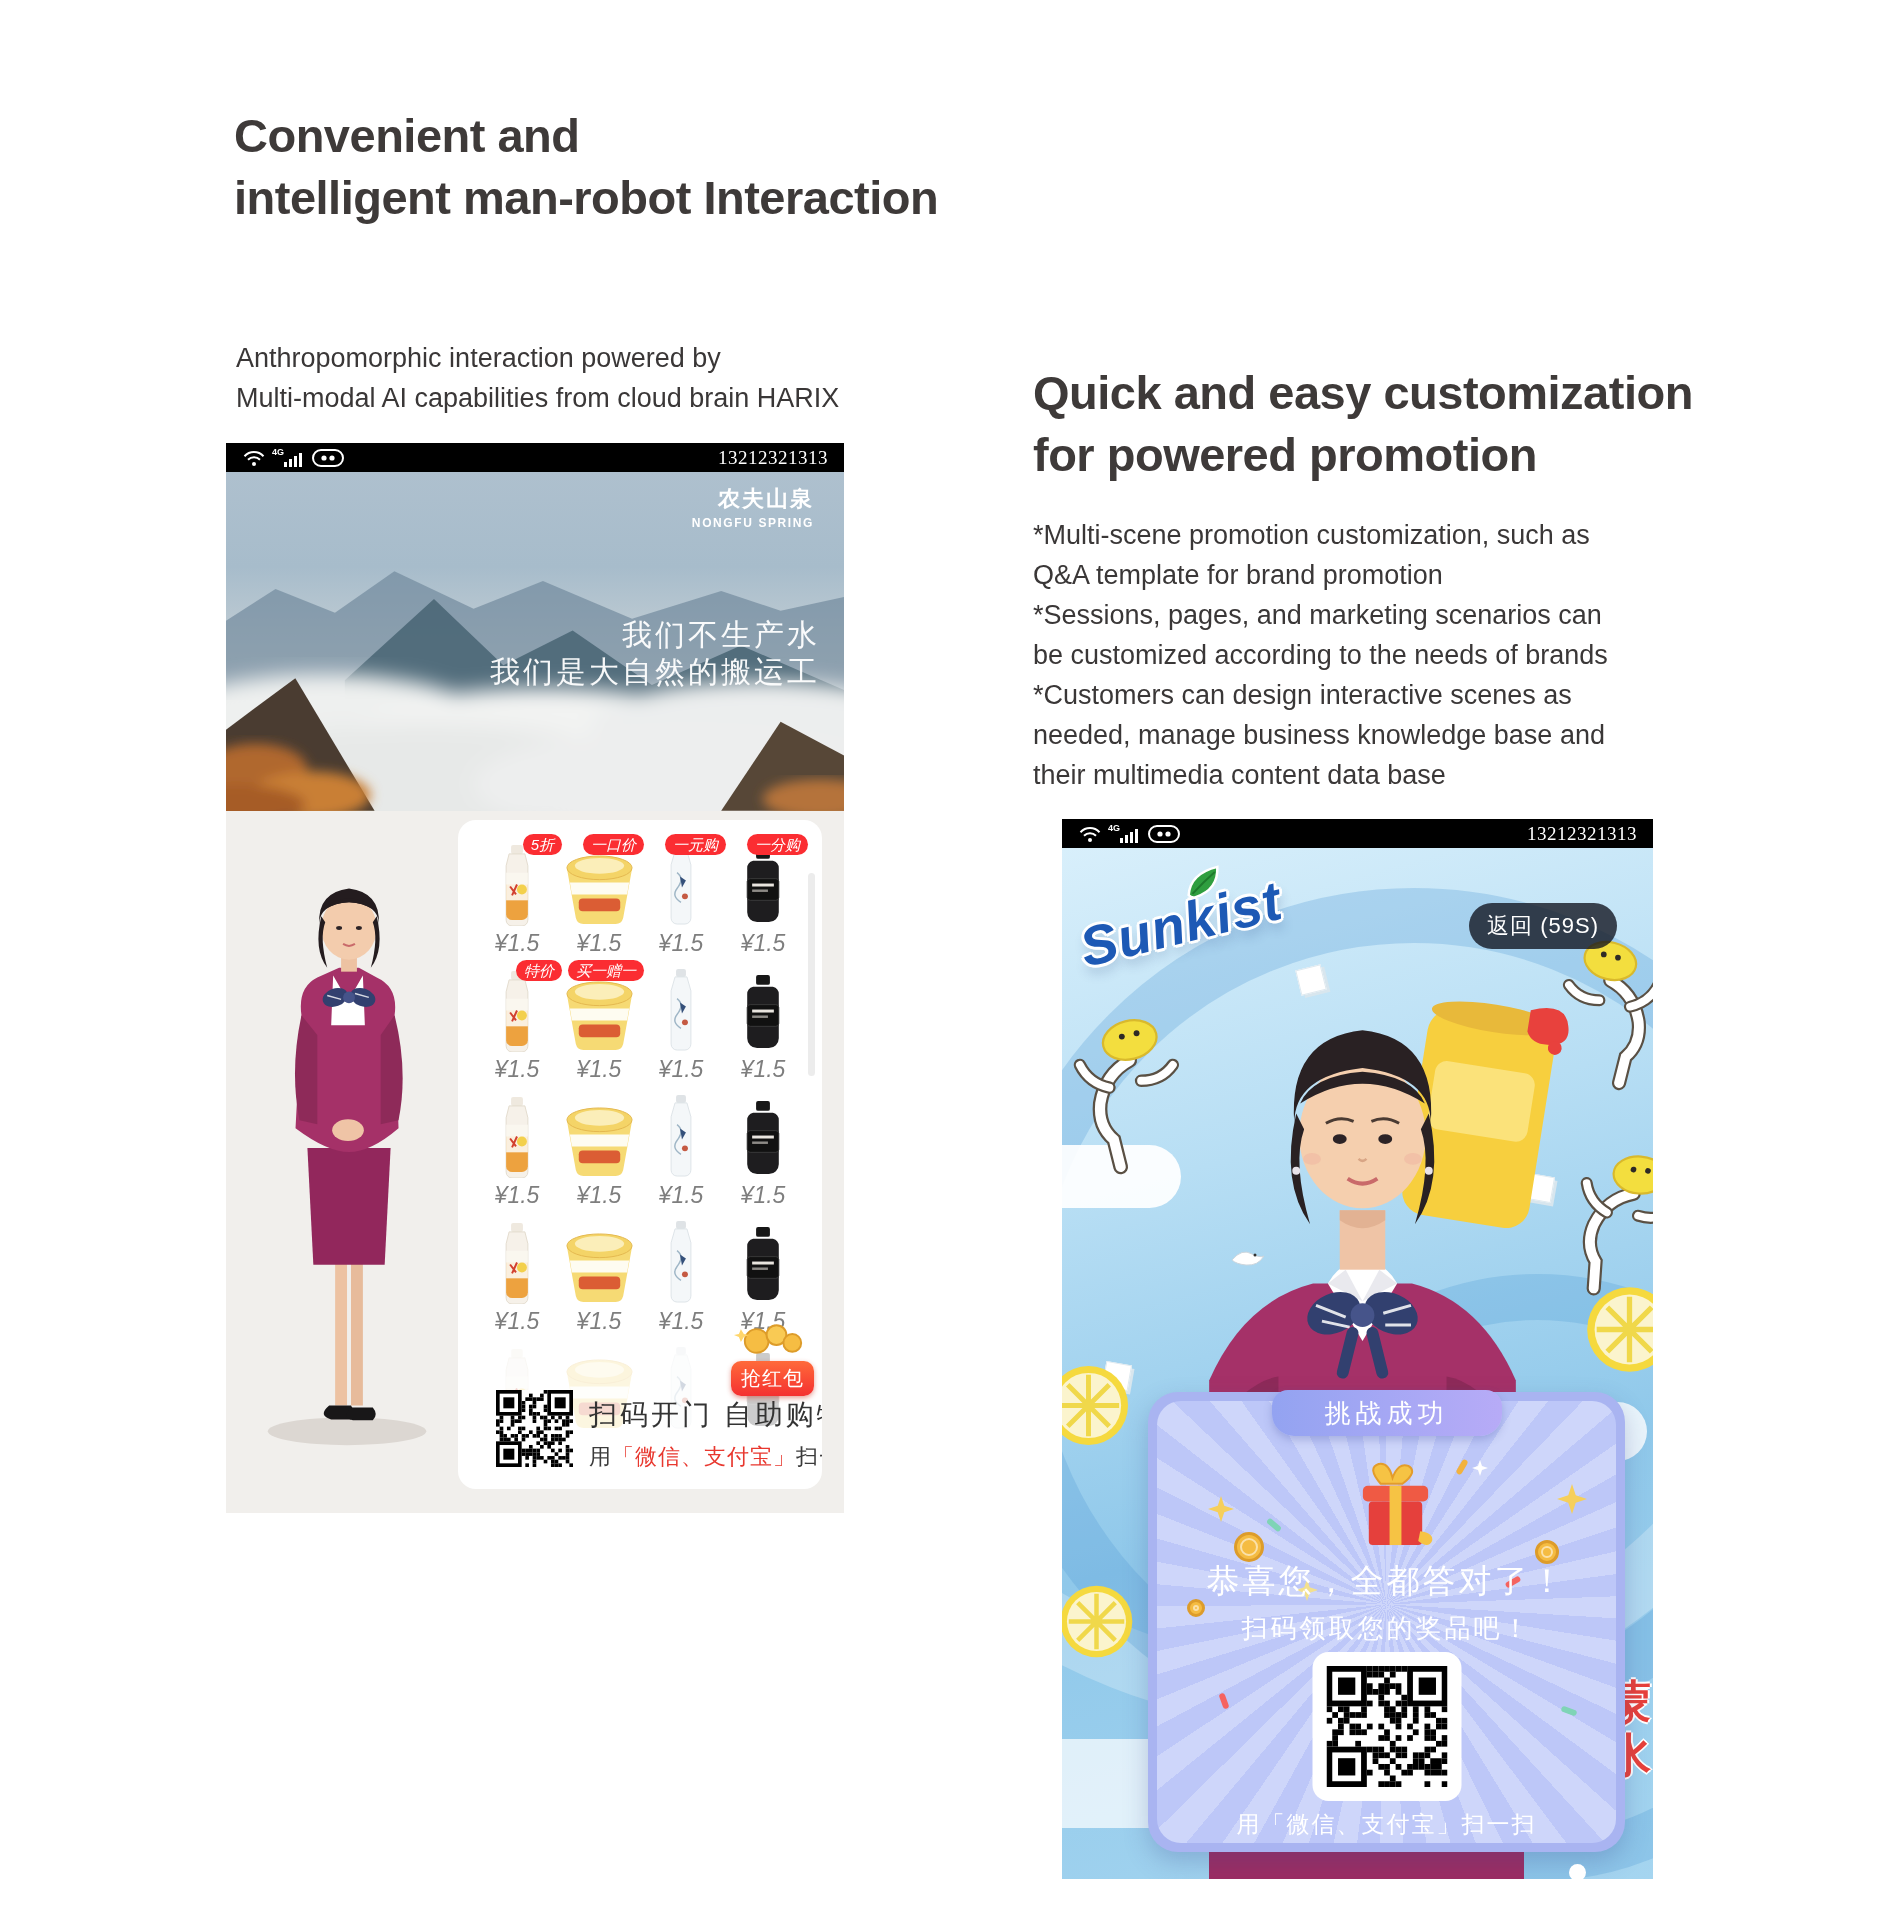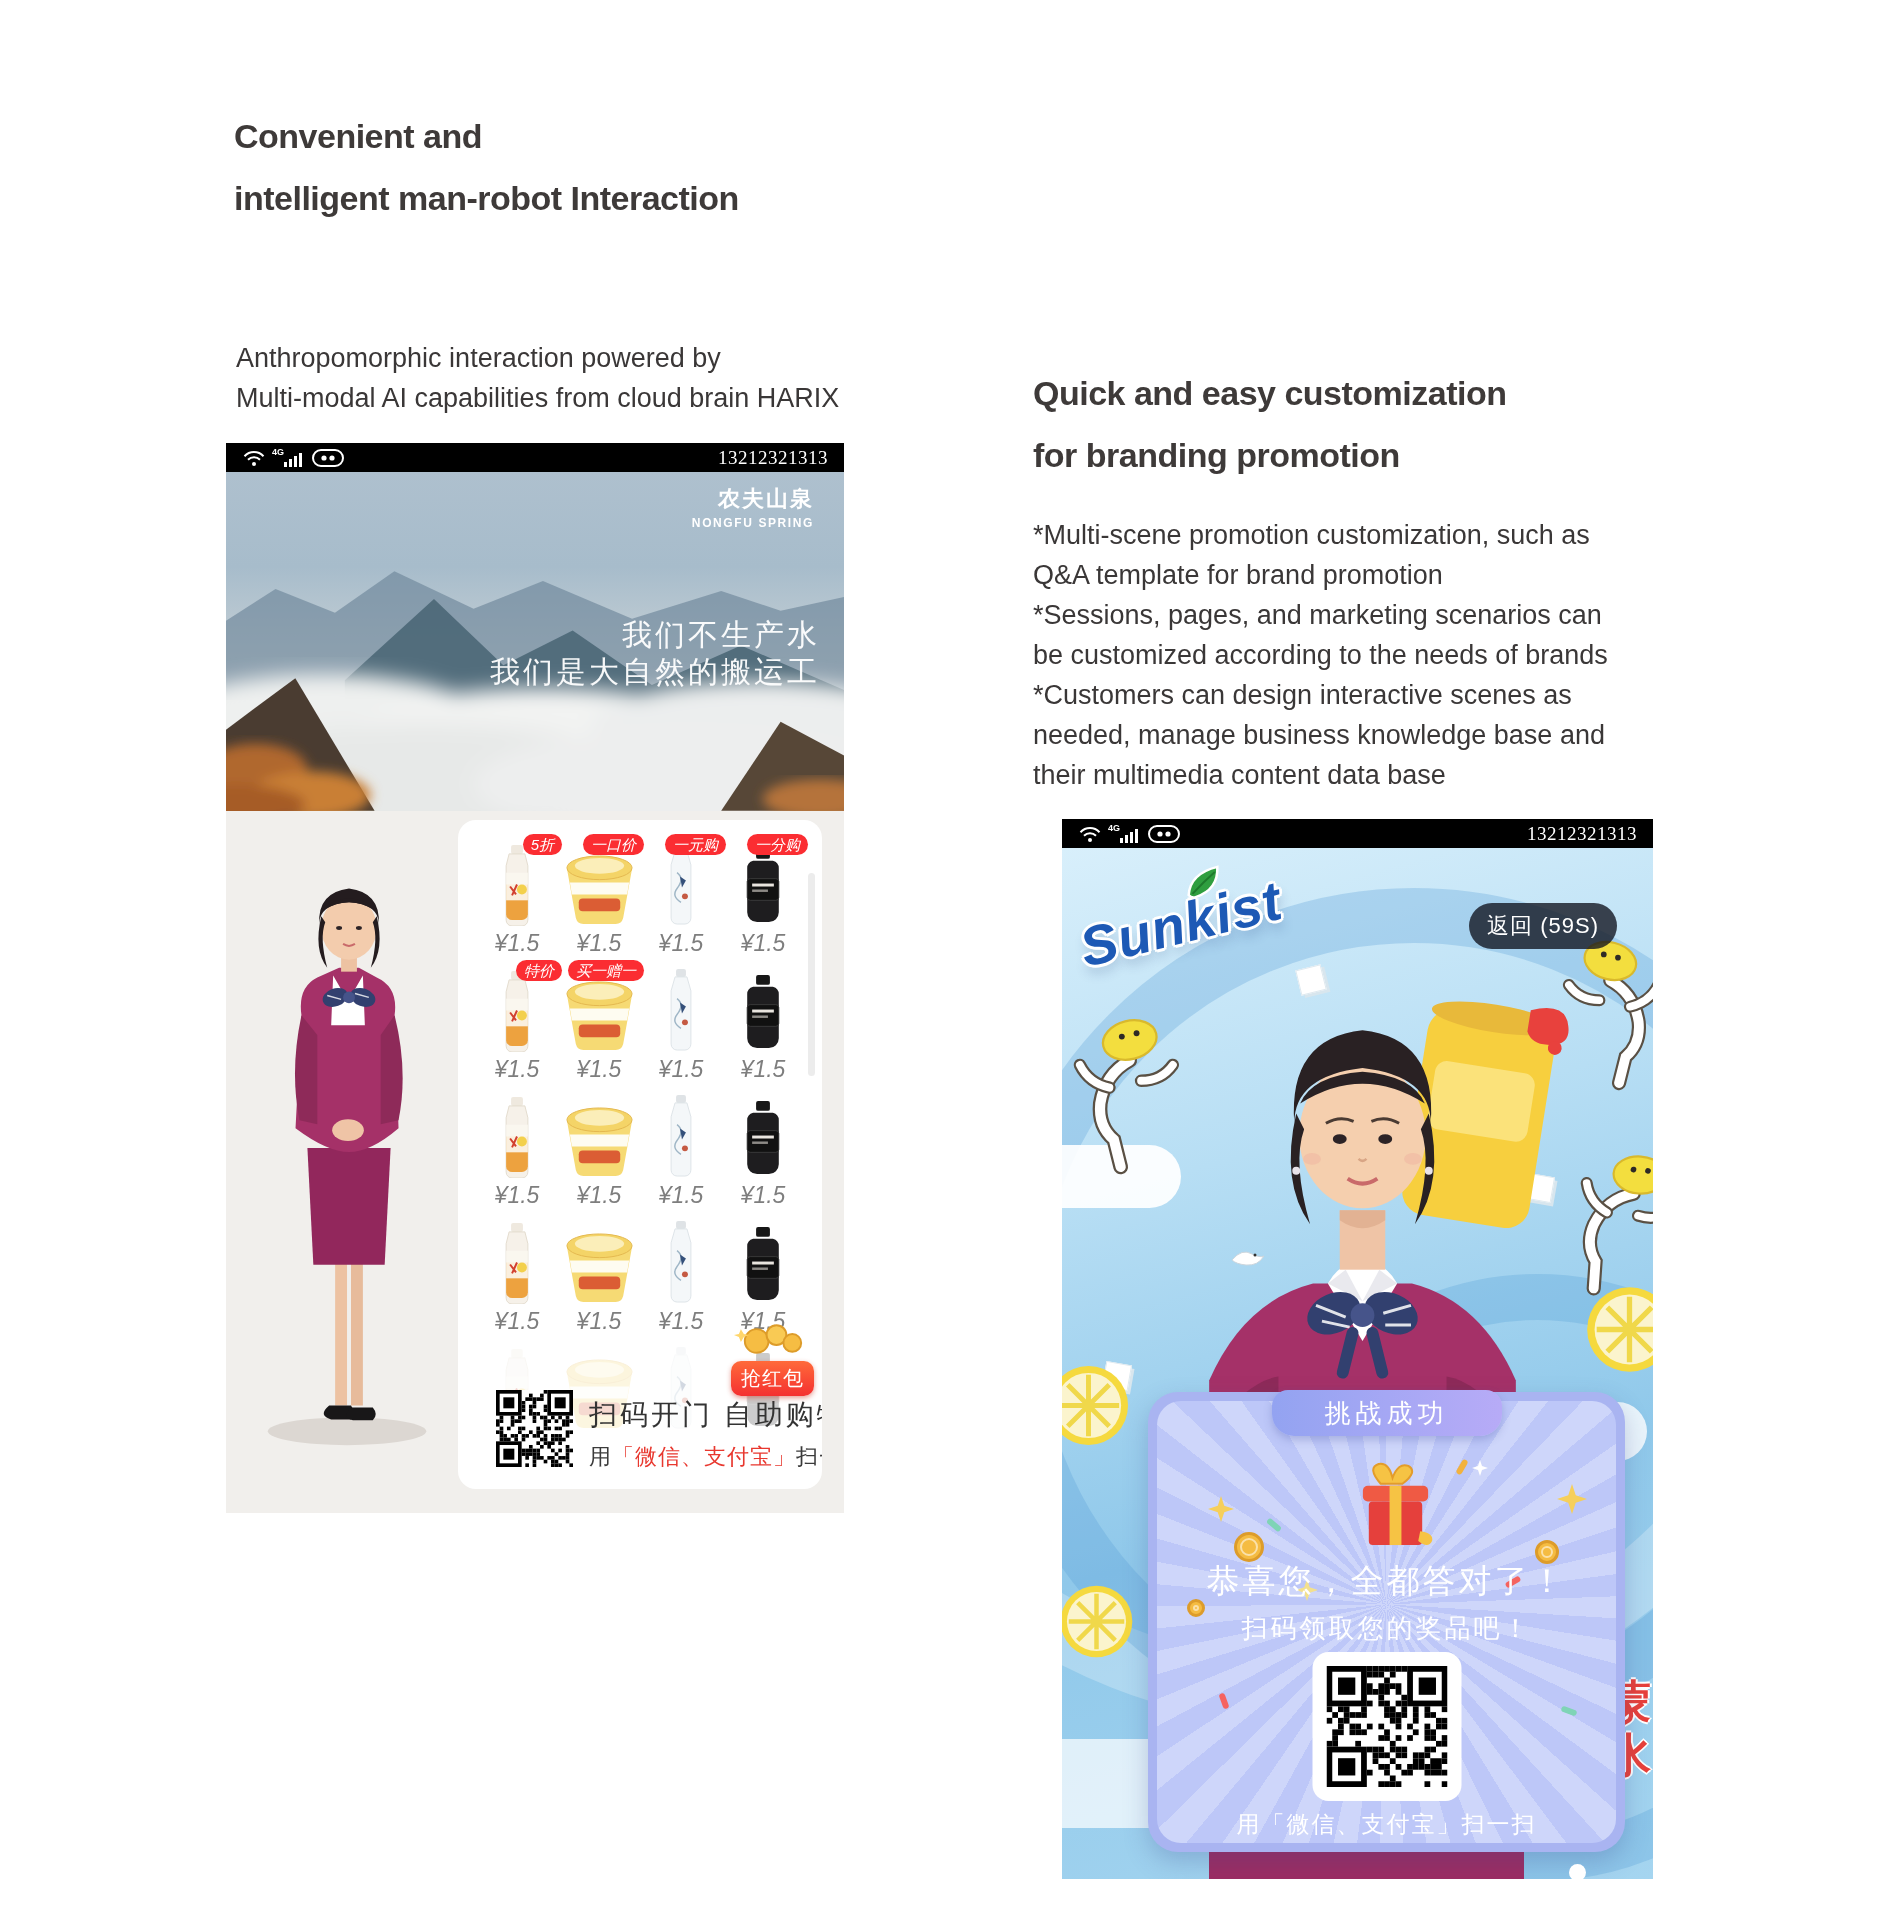--- a/index.html
+++ b/index.html
@@ -1,20 +1,20 @@
 <!DOCTYPE html>
 <html><head>
 <meta charset="utf-8">
 <style>
   html,body{margin:0;padding:0;background:#fff;}
   #canvas{position:relative;width:1901px;height:1929px;background:#fff;overflow:hidden;
     font-family:"Liberation Sans",sans-serif;color:#3e3a39;}
   .abs{position:absolute;}
   
-  .h1{font-size:34px;font-weight:600;letter-spacing:-0.5px;line-height:62px;color:#3e3a39;white-space:nowrap;}
+  .h1{font-size:47px;font-weight:600;letter-spacing:-0.5px;line-height:62px;color:#3e3a39;white-space:nowrap;}
   .subtle{font-size:27px;line-height:40px;color:#3a3737;white-space:pre-line;}
   
   .phone{position:absolute;overflow:hidden;background:#f1efec;}
   .statusbar{position:absolute;left:0;right:0;top:0;height:29px;background:#000;display:flex;align-items:center;padding:0 16px;gap:6px;box-sizing:border-box;}
   .statusbar svg{display:block;}
   .net{color:#fff;font-size:9px;line-height:9px;font-weight:bold;margin-right:-6px;transform:translateY(-5px);}
   .snum{margin-left:auto;color:#fff;font-size:19px;font-family:"Liberation Serif",serif;letter-spacing:0.5px;}
   
   .photo{position:absolute;left:0;right:0;top:29px;height:339px;overflow:hidden;
     background:linear-gradient(180deg,#aec0ce 0%,#a7bccb 28%,#c3ced4 52%,#d8dcdc 72%,#cfd3d4 100%);}
@@ -543,21 +543,21 @@
           <circle cx="62" cy="20" r="9" fill="#f6bd43" stroke="#dd9c2a" stroke-width="2"></circle>
           <path d="M10 6 l3 5 5 1 -5 2 -3 5 -2 -5 -5 -2 5 -1 Z" fill="#ffd66b"></path>
         </svg>
         <div class="rp-label">抢红包</div>
       </div>
     </div>
   </div>
 
   <div class="abs h1" style="left:1033px;top:362px;">
     <div>Quick and easy customization</div>
-    <div>for branding promotion</div>
+    <div>for powered promotion</div>
   </div>
   <div class="abs subtle" style="left:1033px;top:515px;">*Multi-scene promotion customization, such as
 Q&amp;A template for brand promotion
 *Sessions, pages, and marketing scenarios can
 be customized according to the needs of brands
 *Customers can design interactive scenes as
 needed, manage business knowledge base and
 their multimedia content data base</div>
 
   <div class="phone" style="left:1062px;top:819px;width:591px;height:1060px;">

